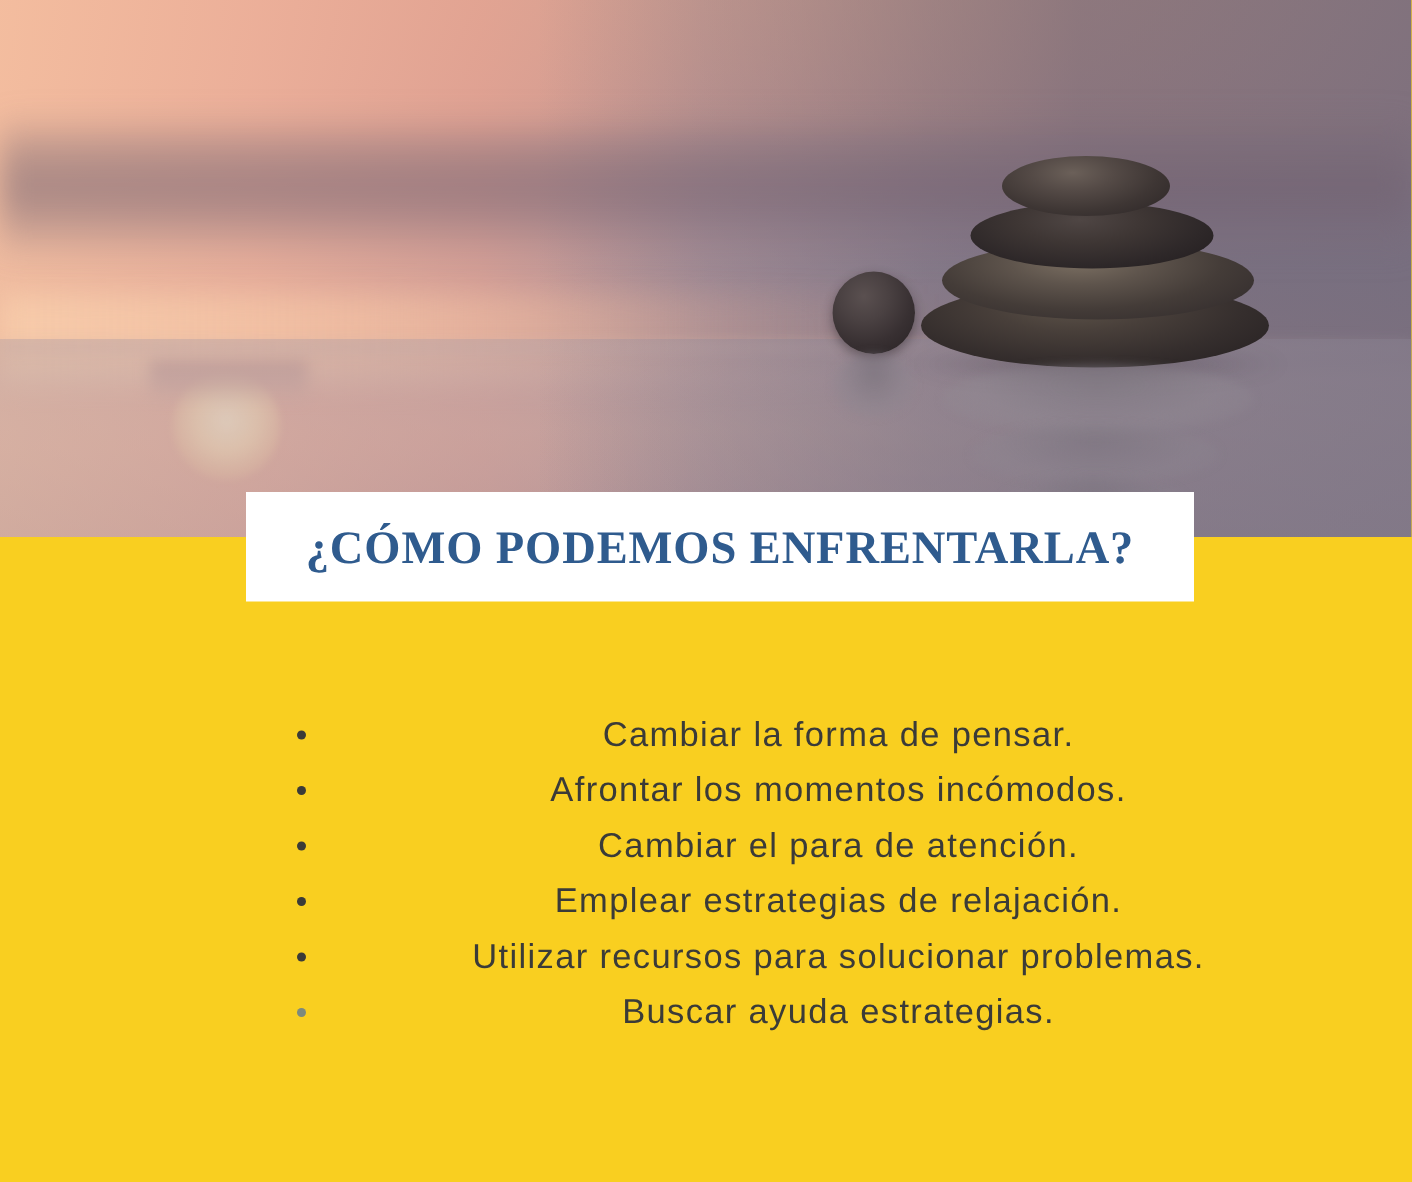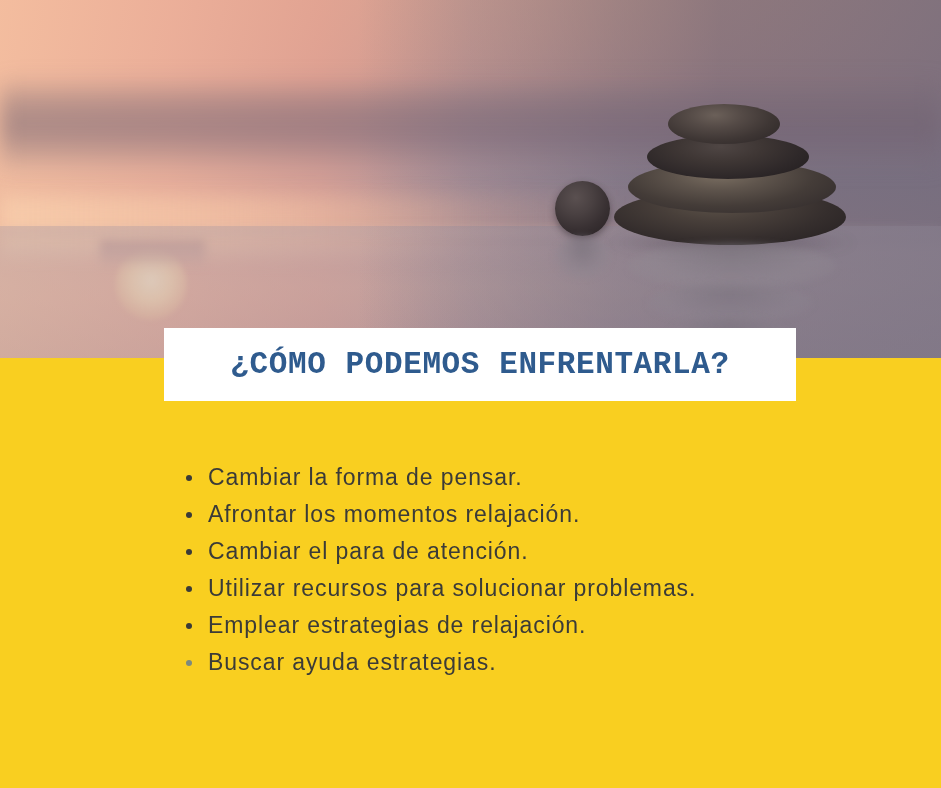--- a/index.html
+++ b/index.html
@@ -184,27 +184,27 @@
     background:#FFFFFF;
     display:flex;align-items:center;justify-content:center;
     box-sizing:border-box;padding:0 14px;
   }
   .title-text{
     color:#2F5B8E;
     font-size:31px;
     font-weight:bold;
     letter-spacing:0.6px;
     white-space:nowrap;
-    font-family:Liberation Mono, monospace;
+    font-family:Liberation Serif, serif;
   }
 
   
   .list{
     position:absolute;left:186px;top:459px;width:700px;
-    margin:0;padding:0;list-style:none;
+    margin:12px;padding:0;list-style:none;text-align:center;
   }
   .list li{
     position:relative;
     padding-left:22px;
     height:37px;
     line-height:37px;
     font-size:23px;
     letter-spacing:0.9px;
     color:#3B3B38;
     font-family:"Liberation Sans", sans-serif;
@@ -253,29 +253,29 @@
 
   <div class="title-box">
     <span class="title-text">¿CÓMO PODEMOS ENFRENTARLA?</span>
   </div>
 
   <ul class="list">
     <li>
       <span class="dot"></span><span>Cambiar la forma de pensar.</span>
     </li>
     <li>
-      <span class="dot"></span><span>Afrontar los momentos relajación.</span>
+      <span class="dot"></span><span>Afrontar los momentos incómodos.</span>
     </li>
     <li>
       <span class="dot"></span><span>Cambiar el para de atención.</span>
     </li>
     <li>
+      <span class="dot"></span><span>Emplear estrategias de relajación.</span>
+    </li>
+    <li>
       <span class="dot"></span><span>Utilizar recursos para solucionar problemas.</span>
-    </li>
-    <li>
-      <span class="dot"></span><span>Emplear estrategias de relajación.</span>
     </li>
     <li class="muted">
       <span class="dot"></span><span>Buscar ayuda estrategias.</span>
     </li>
   </ul>
 
 </div>
 
 </body></html>

